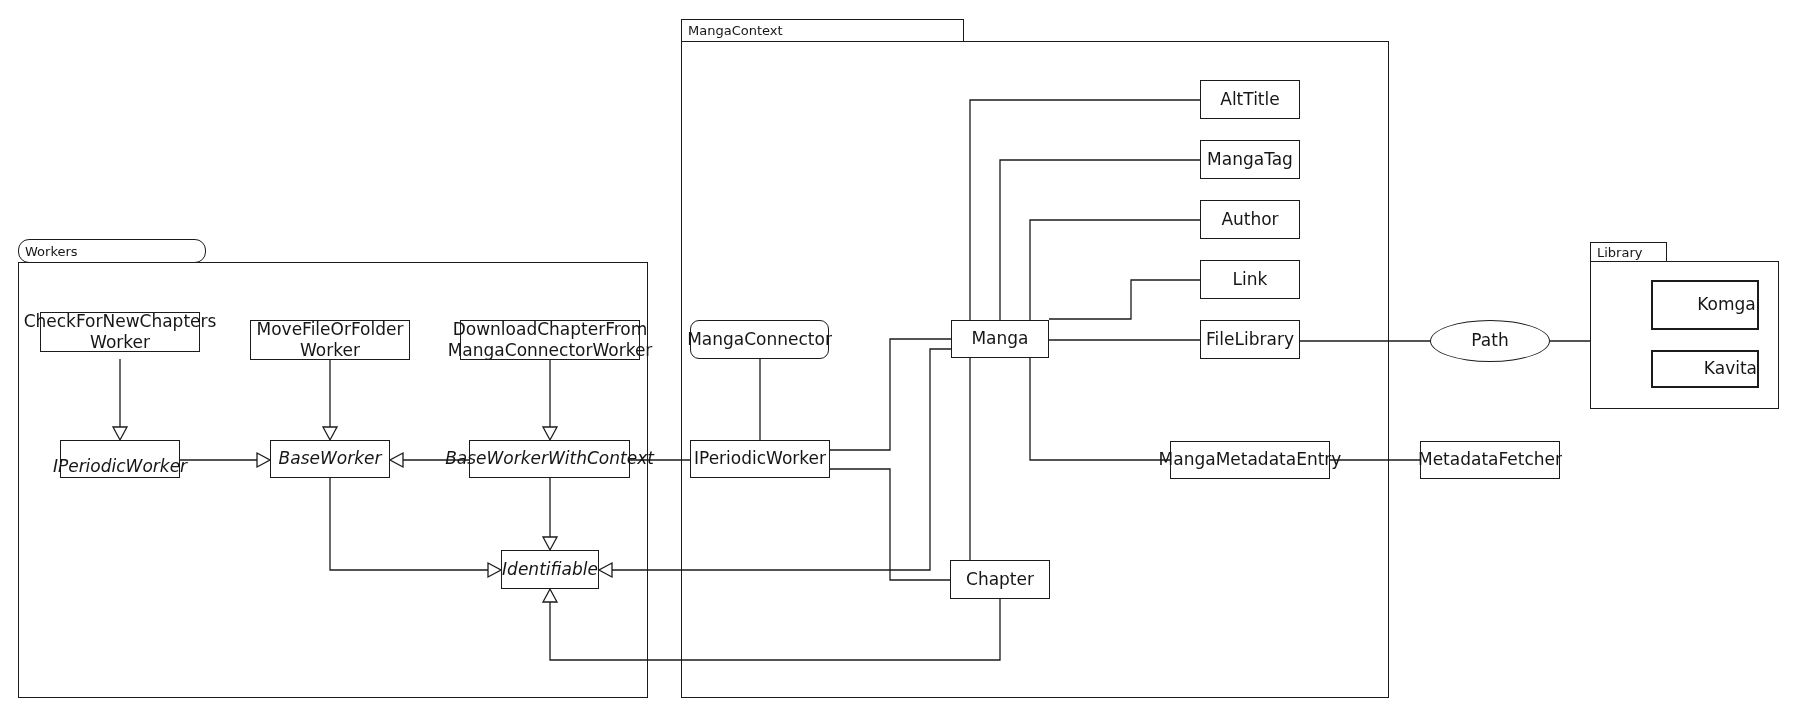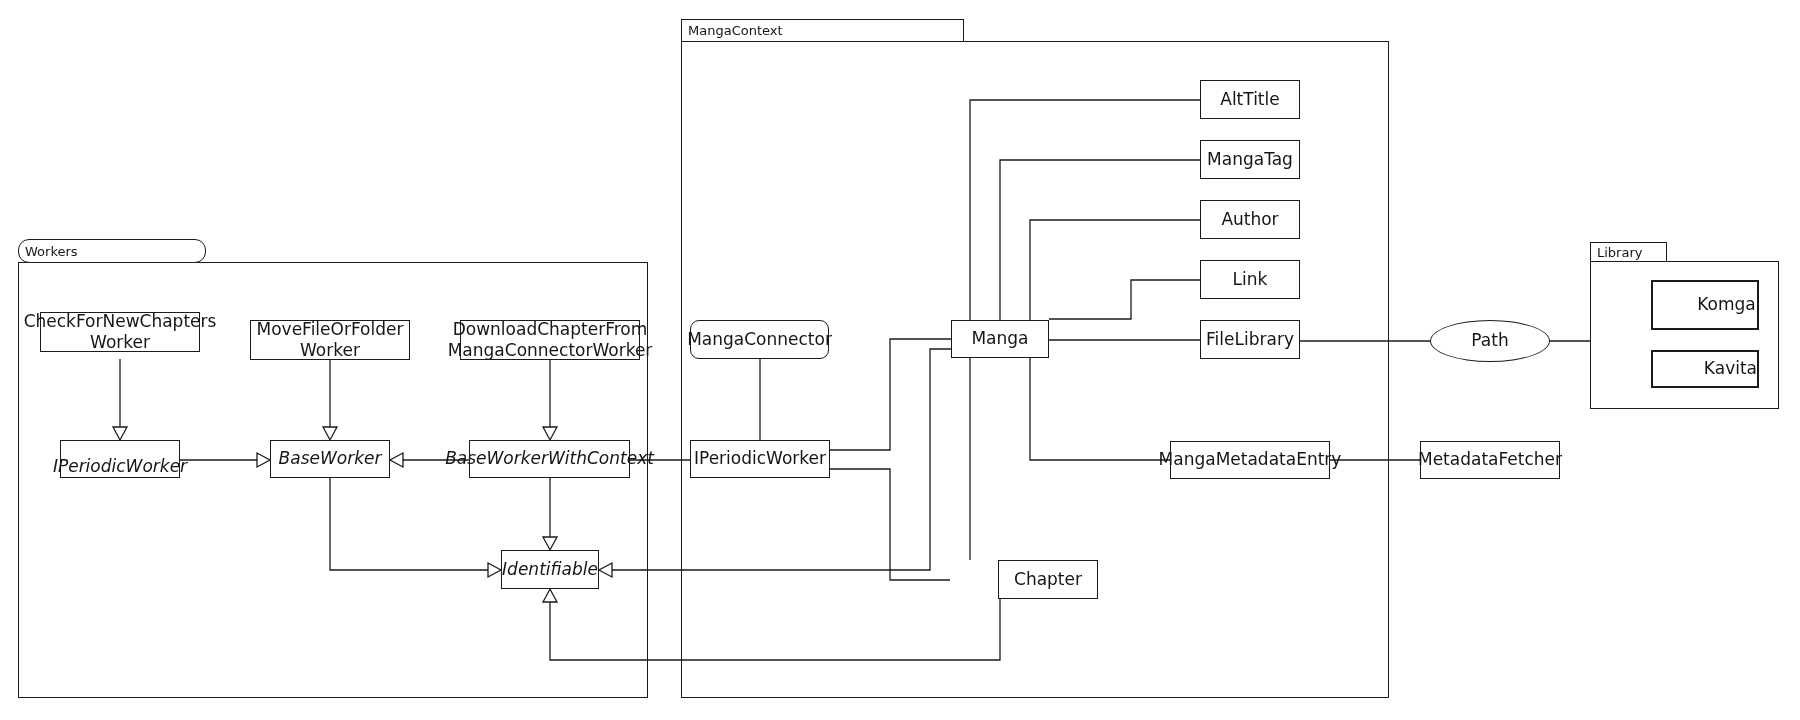--- a/index.html
+++ b/index.html
@@ -204,21 +204,21 @@
 
   <div class="node" style="left:690px; top:320px; width:139px; height:39px;border-radius:9px;">
     <span>MangaConnector</span>
   </div>
   <div class="node" style="left:690px; top:440px; width:140px; height:38px;">
     <span>IPeriodicWorker</span>
   </div>
   <div class="node" style="left:951px; top:320px; width:98px; height:38px;">
     <span>Manga</span>
   </div>
-  <div class="node" style="left:950px; top:560px; width:100px; height:39px;margin-left:48px;">
+  <div class="node" style="left:950px; top:560px; width:100px; height:39px;">
     <span>Chapter</span>
   </div>
   <div class="node" style="left:1200px; top:80px; width:100px; height:39px;">
     <span>AltTitle</span>
   </div>
   <div class="node" style="left:1200px; top:140px; width:100px; height:39px;text-align:center;">
     <span>MangaTag</span>
   </div>
   <div class="node" style="left:1200px; top:200px; width:100px; height:39px;">
     <span>Author</span>

